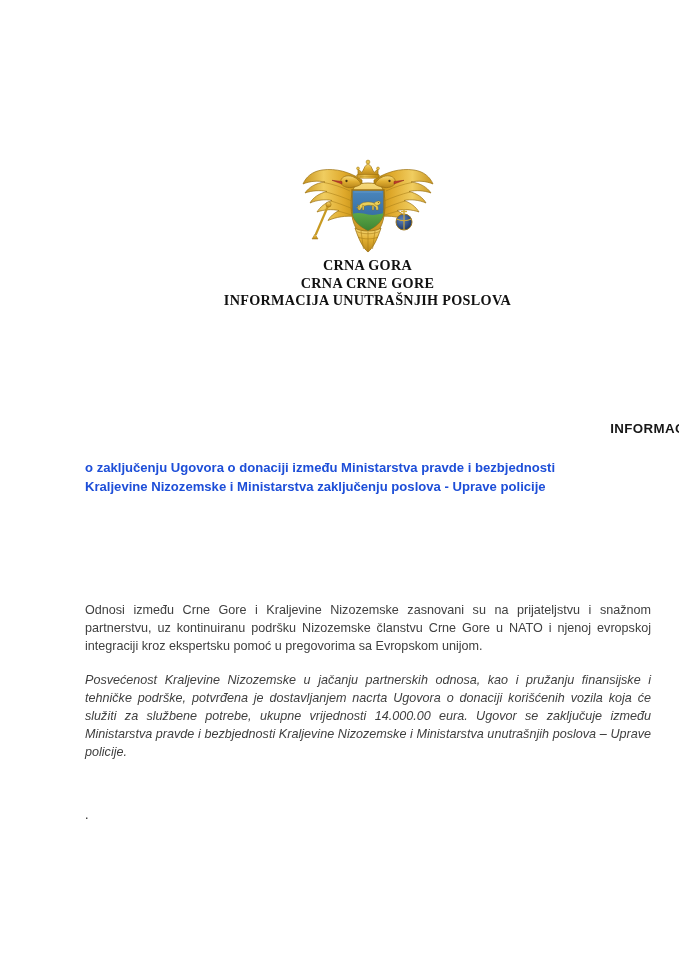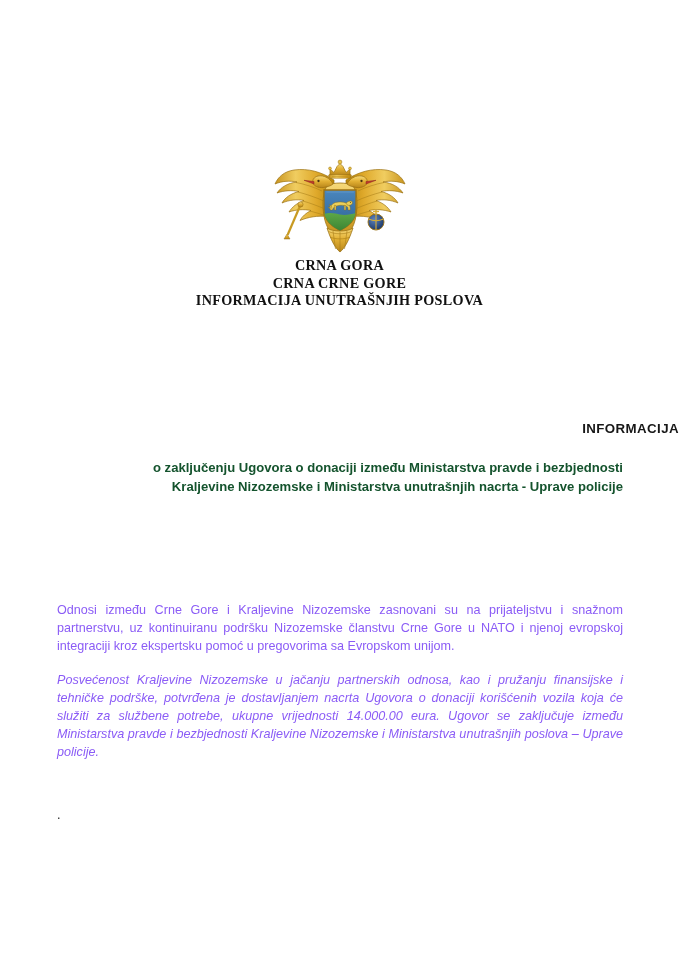--- a/index.html
+++ b/index.html
@@ -15,20 +15,21 @@
     color: #1a1a1a;
     overflow: hidden;
     position: relative;
   }
 
   .page {
     width: 624px;
     height: 960px;
     position: relative;
     background: #ffffff;
+    margin-left: 28px;
   }
 
   
   .emblem-block {
     position: absolute;
     left: 0;
     top: 158px;
     width: 679px;
     text-align: center;
   }
@@ -68,45 +69,45 @@
     font-weight: bold;
     font-size: 13.3px;
     letter-spacing: 0.4px;
     color: #171717;
   }
   .doc-subtitle {
     position: absolute;
     left: 57px;
     top: 458px;
     width: 566px;
-    text-align: right;
+    text-align: left;
     font-family: "Liberation Sans", sans-serif;
     font-weight: bold;
     font-size: 13.1px;
     line-height: 19px;
-    color: #14532d;
+    color: #1d4ed8;
   }
   .doc-subtitle div {
     white-space: nowrap;
   }
 
   
   .body-block {
     position: absolute;
     left: 57px;
     top: 601px;
     width: 566px;
   }
   .para {
     font-family: "Liberation Sans", sans-serif;
     font-size: 12.6px;
     line-height: 18.2px;
     text-align: justify;
     text-justify: inter-word;
-    color: #8b5cf6;
+    color: #404040;
     margin: 0 0 15px 0;
   }
   .para:last-child {
     margin-bottom: 0;
     font-style: italic;
   }
 
   .trailing-dot {
     position: absolute;
     left: 57px;
@@ -256,21 +257,21 @@
   <div class="header-lines">
     <div>CRNA GORA</div>
     <div>CRNA CRNE GORE</div>
     <div>INFORMACIJA UNUTRAŠNJIH POSLOVA</div>
   </div>
 
   <div class="doc-title">INFORMACIJA</div>
 
   <div class="doc-subtitle">
     <div>o zaključenju Ugovora o donaciji između Ministarstva pravde i bezbjednosti</div>
-    <div>Kraljevine Nizozemske i Ministarstva unutrašnjih nacrta - Uprave policije</div>
+    <div>Kraljevine Nizozemske i Ministarstva zaključenju poslova - Uprave policije</div>
   </div>
 
   <div class="body-block">
     <p class="para">Odnosi između Crne Gore i Kraljevine Nizozemske zasnovani su na prijateljstvu i snažnom partnerstvu, uz kontinuiranu podršku Nizozemske članstvu Crne Gore u NATO i njenoj evropskoj integraciji kroz ekspertsku pomoć u pregovorima sa Evropskom unijom.</p>
     <p class="para">Posvećenost Kraljevine Nizozemske u jačanju partnerskih odnosa, kao i pružanju finansijske i tehničke podrške, potvrđena je dostavljanjem nacrta Ugovora o donaciji korišćenih vozila koja će služiti za službene potrebe, ukupne vrijednosti 14.000.00 eura. Ugovor se zaključuje između Ministarstva pravde i bezbjednosti Kraljevine Nizozemske i Ministarstva unutrašnjih poslova – Uprave policije.</p>
   </div>
 
   <div class="trailing-dot">.</div>
 
 </div>

